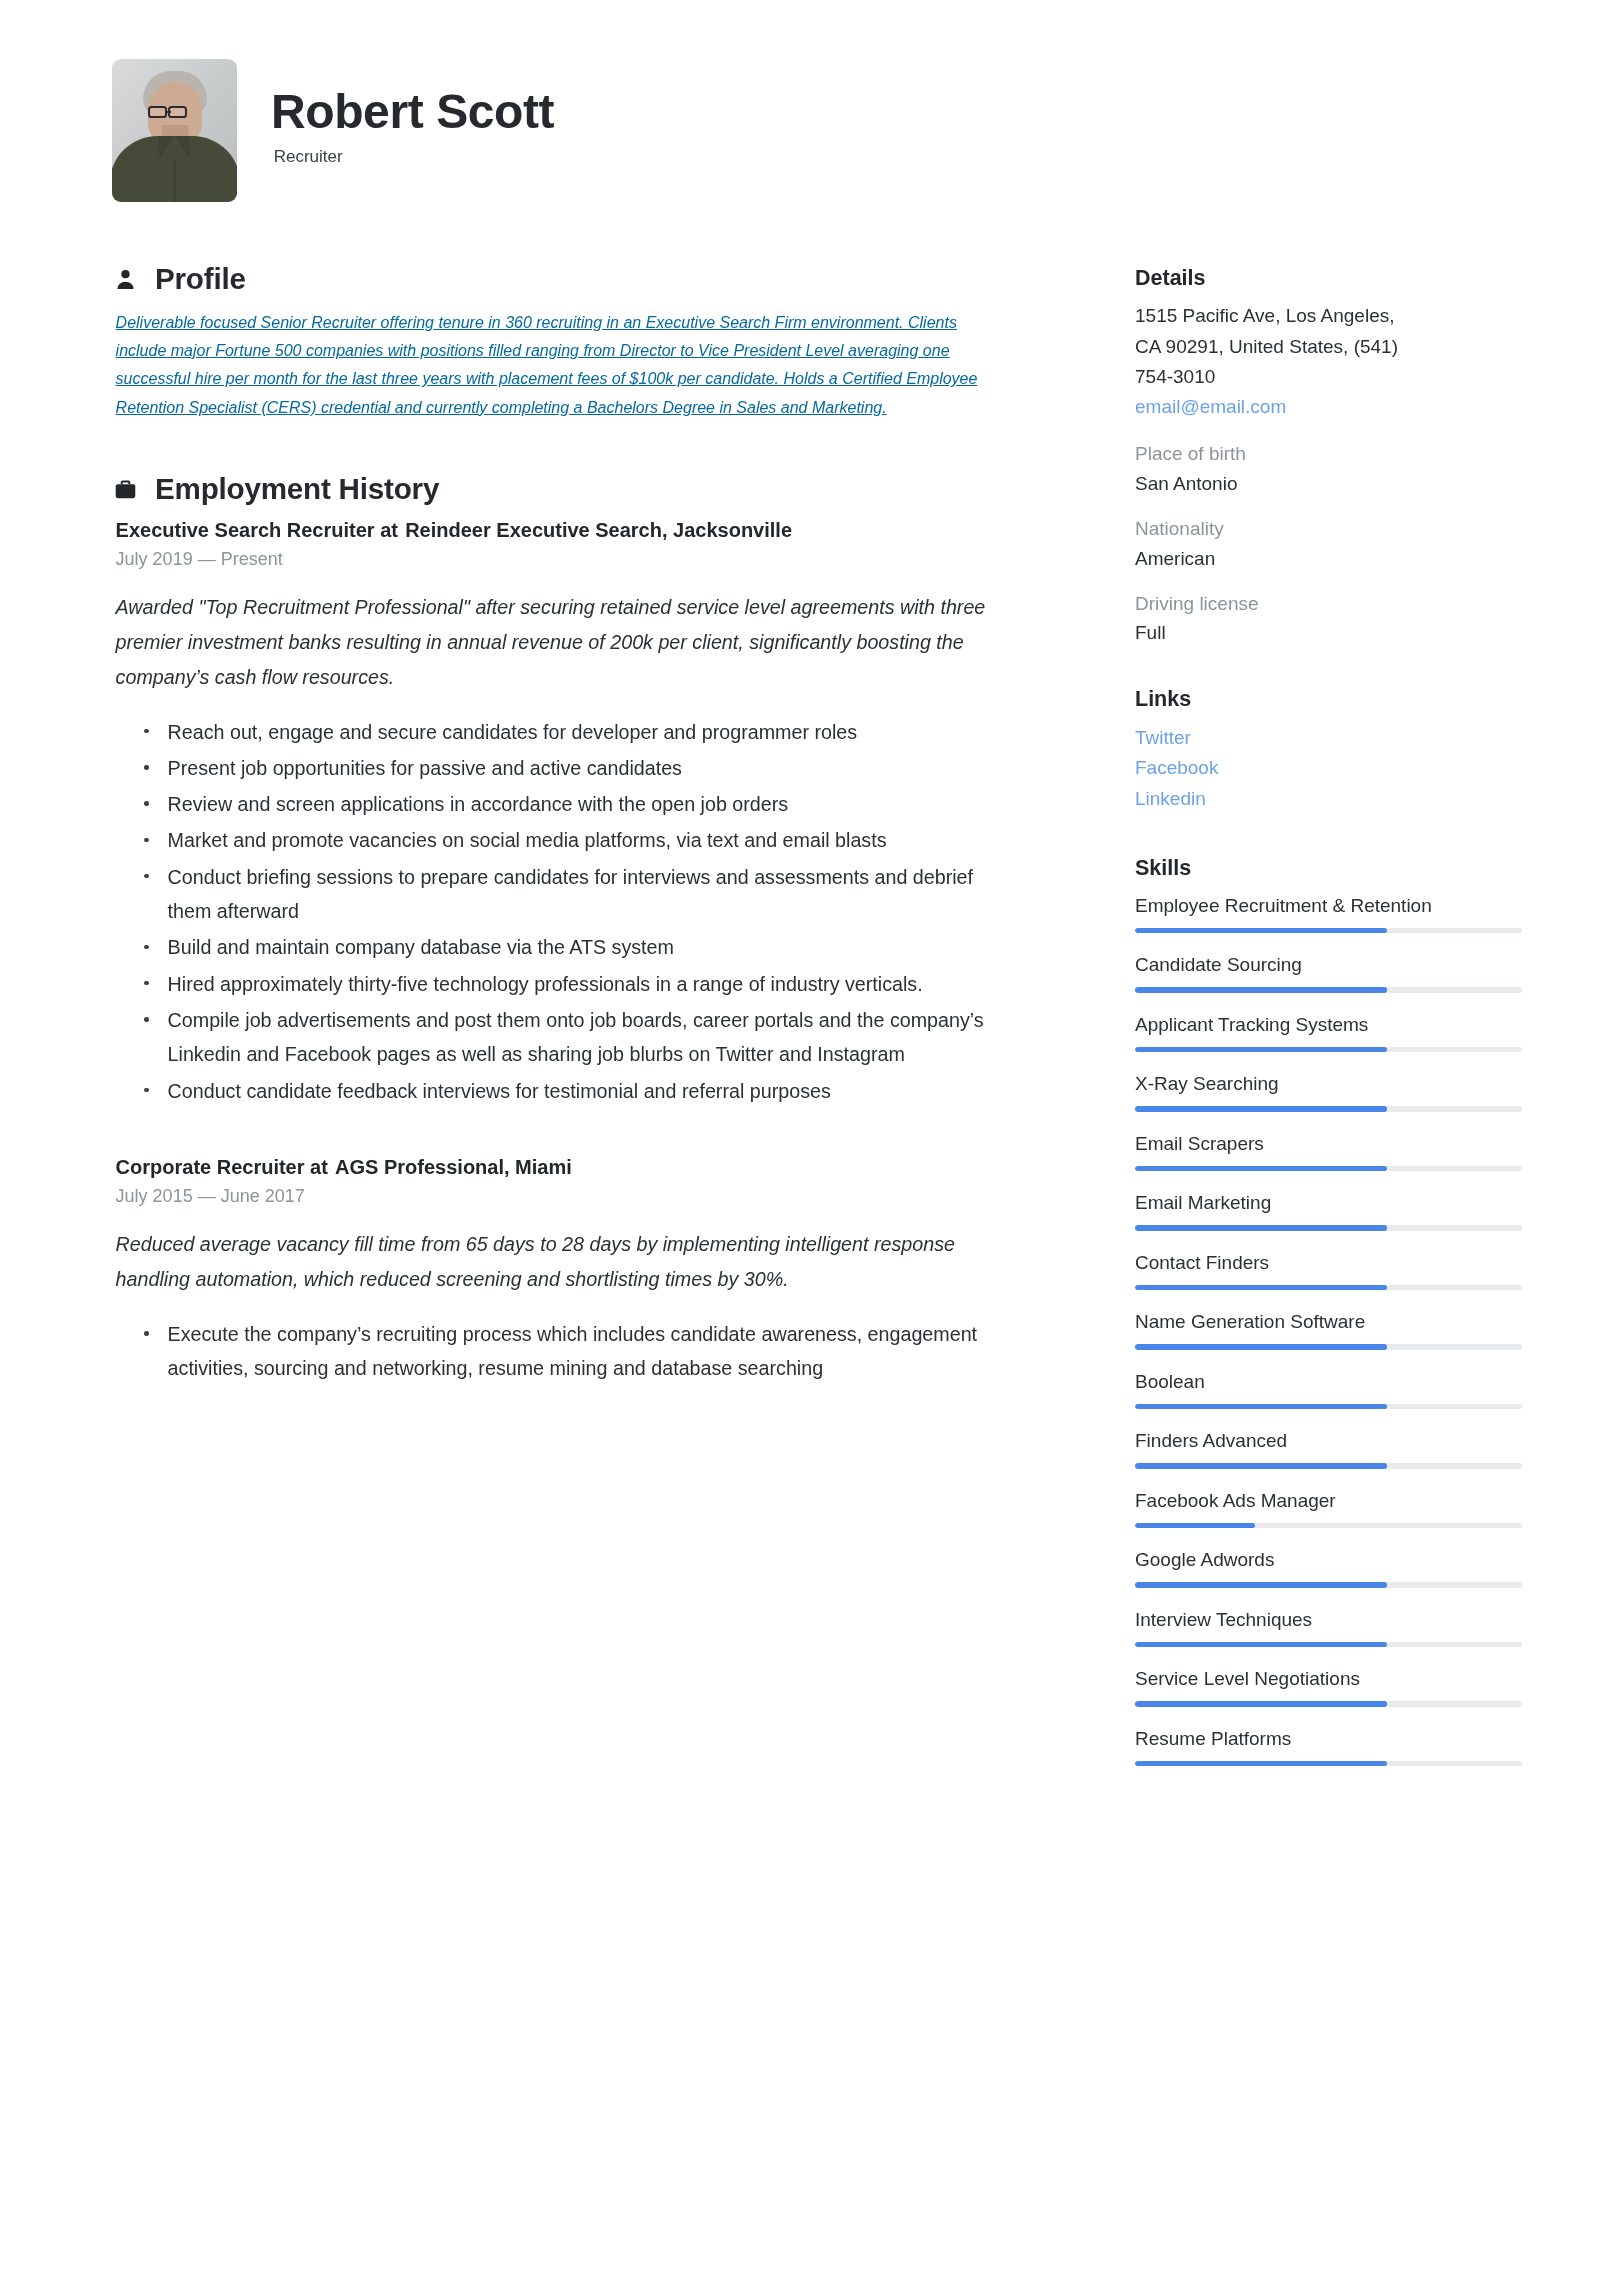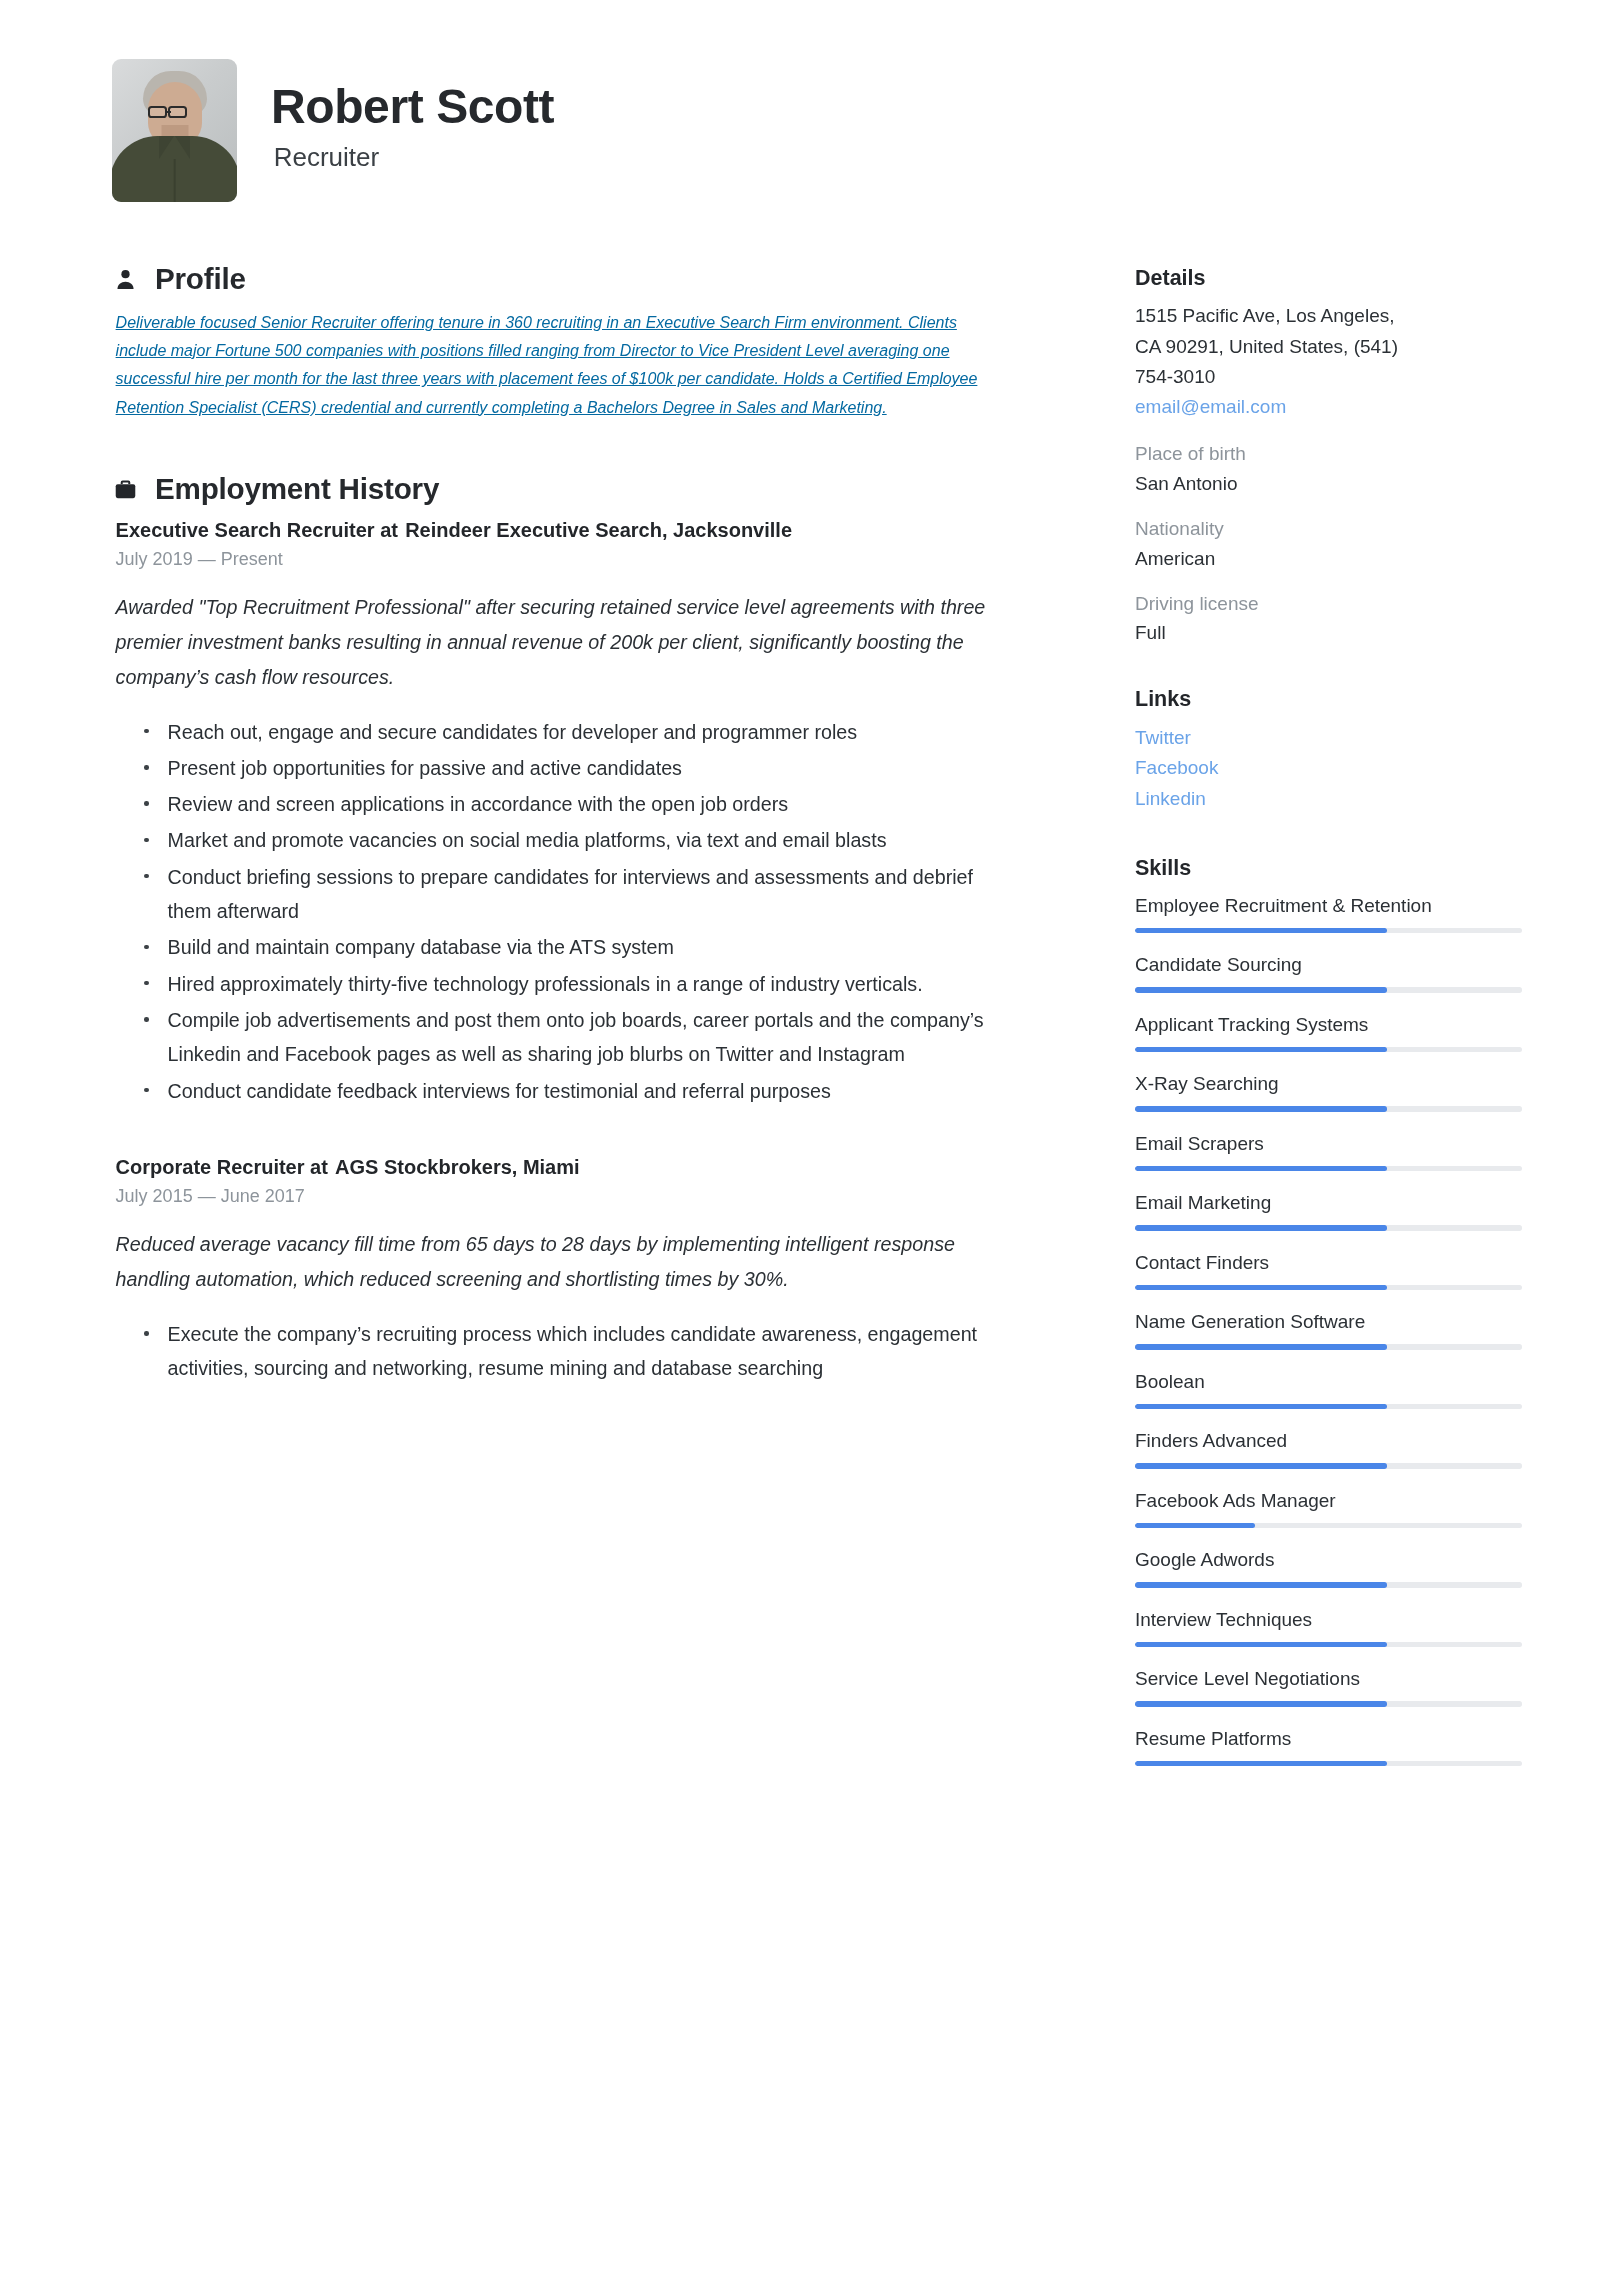--- a/index.html
+++ b/index.html
@@ -129,21 +129,21 @@
 
   .full-name {
     font-size: 48px;
     font-weight: bold;
     letter-spacing: -0.4px;
     color: #26292d;
     line-height: 1.06;
   }
 
   .job-title {
-    font-size: 26px;
+    font-size: 17px;
     color: #3b4045;
     margin-top: 9px;
     margin-left: 2.7px;
   }
 
   
   .columns {
     display: flex;
     gap: 70px;
     align-items: flex-start;
@@ -358,21 +358,21 @@
               <li>Review and screen applications in accordance with the open job orders</li>
               <li>Market and promote vacancies on social media platforms, via text and email blasts</li>
               <li>Conduct briefing sessions to prepare candidates for interviews and assessments and debrief them afterward</li>
               <li>Build and maintain company database via the ATS system</li>
               <li>Hired approximately thirty-five technology professionals in a range of industry verticals.</li>
               <li>Compile job advertisements and post them onto job boards, career portals and the company’s Linkedin and Facebook pages as well as sharing job blurbs on Twitter and Instagram</li>
               <li>Conduct candidate feedback interviews for testimonial and referral purposes</li>
             </ul>
           </div>
           <div class="job">
-            <div class="job-heading"><span>Corporate Recruiter at</span><span class="company">AGS Stockbrokers, Miami</span></div>
+            <div class="job-heading"><span>Corporate Recruiter at</span><span class="company">AGS Professional, Miami</span></div>
             <div class="job-dates">July 2015 — June 2017</div>
             <div class="job-summary">Reduced average vacancy fill time from 65 days to 28 days by implementing intelligent response handling automation, which reduced screening and shortlisting times by 30%.</div>
             <ul class="job-bullets">
               <li>Execute the company’s recruiting process which includes candidate awareness, engagement activities, sourcing and networking, resume mining and database searching</li>
             </ul>
           </div>
         </div>
 
     </div>
 

